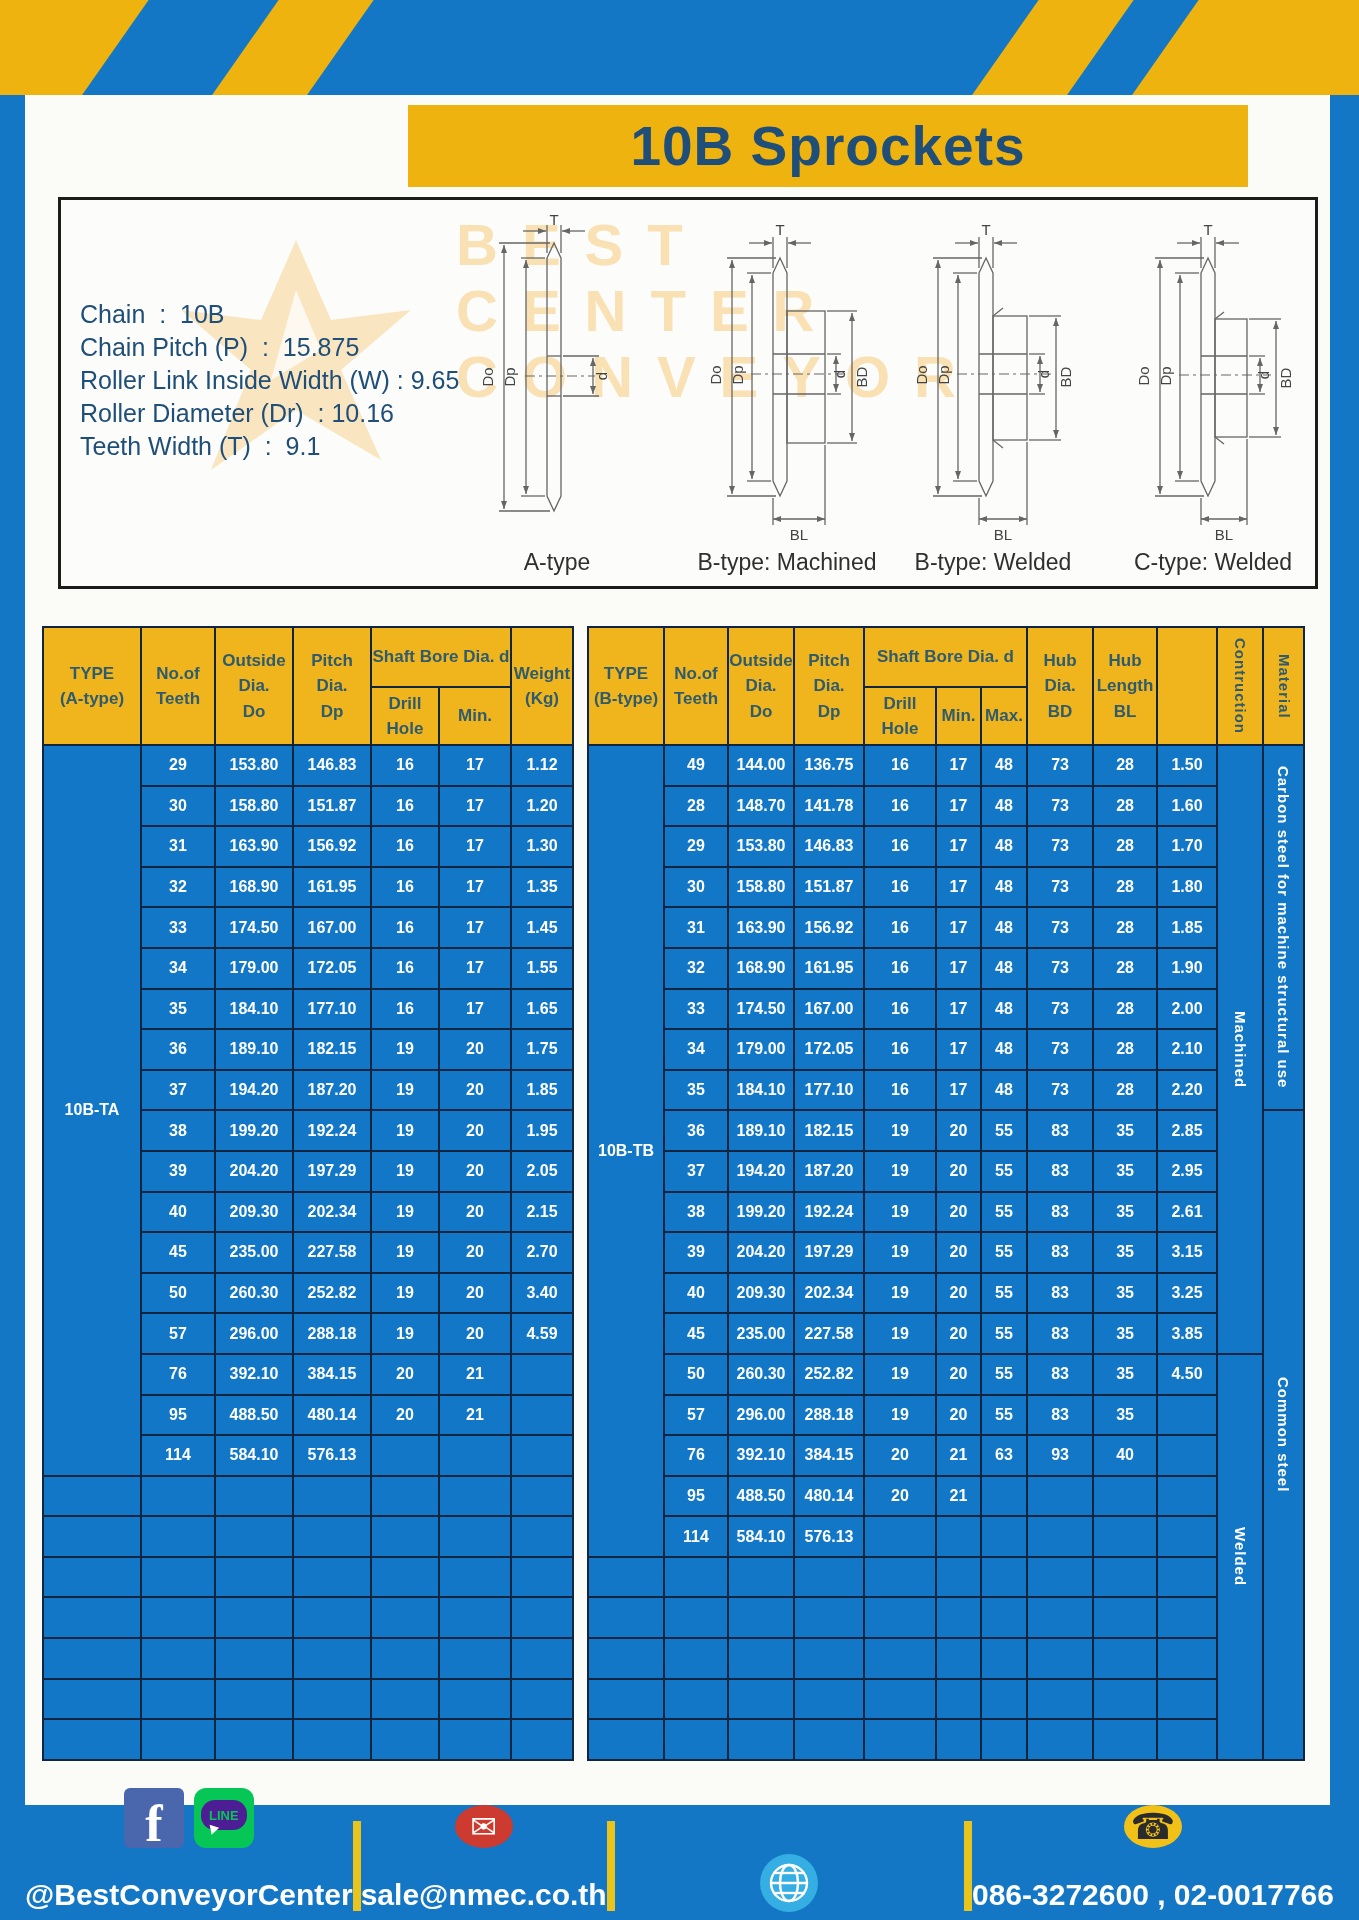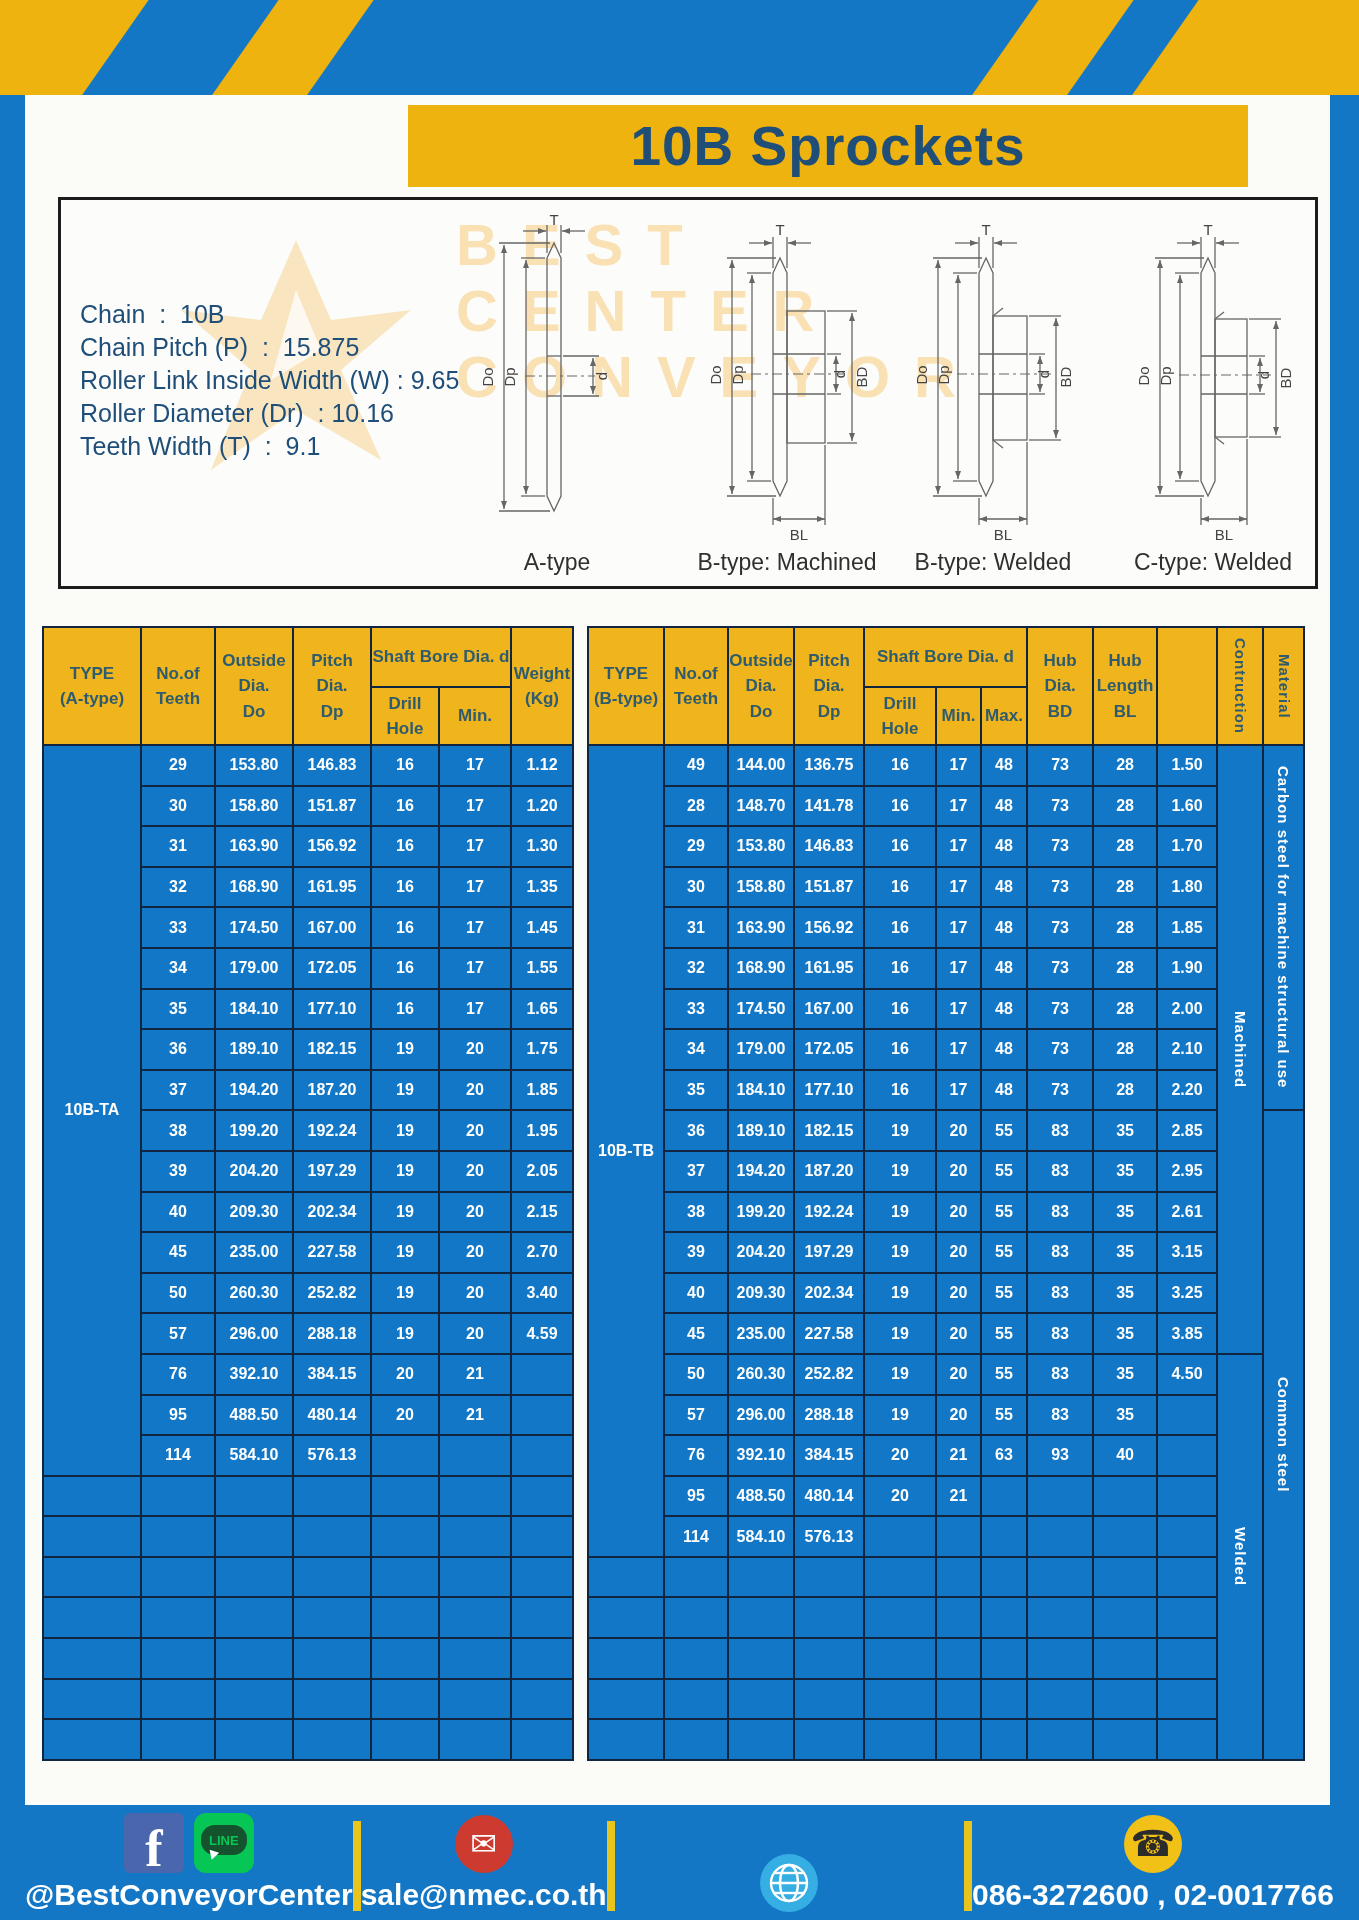--- a/index.html
+++ b/index.html
@@ -34,27 +34,27 @@
   td{background:#1177c6;color:#ffffff;font-size:16px;font-weight:bold;}
   thead tr.h1{height:60px}thead tr.h2{height:58px}
   tbody tr{height:40.6px}
   .vtext{writing-mode:vertical-rl;text-orientation:mixed;font-size:15px;letter-spacing:1px;}
   th.vtext{font-size:15px;}
   
   .footer{position:absolute;left:25px;top:1805px;width:1309px;height:115px;display:flex;align-items:stretch;}
   .fsec{display:flex;flex-direction:column;align-items:center;justify-content:flex-end;gap:5px;padding-bottom:8px;}
   .f1{flex:1.22}.f2{flex:0.92}.f3{flex:1.35}.f4{flex:1.25}
   .fdiv{width:8px;height:90px;background:#e8c41c;align-self:center;margin-top:6px;}
-  .ftext{color:#fff;font-size:30px;font-weight:bold;white-space:nowrap;}
+  .ftext{color:#fff;font-size:30px;font-weight:bold;white-space:nowrap;margin-top:25px;}
   .ficons{display:flex;gap:10px;align-items:center;}
   .icon-fb{width:60px;height:60px;background:#4a67ad;border-radius:6px;color:#fff;font-weight:bold;
            font-size:52px;display:flex;align-items:flex-end;justify-content:center;line-height:0.95;
            font-family:"Liberation Serif",serif;}
   .icon-line{width:60px;height:60px;background:#06c755;border-radius:12px;position:relative;}
-  .line-bubble{position:absolute;left:7px;top:12px;width:46px;height:30px;background:#14532d;border-radius:14px;
+  .line-bubble{position:absolute;left:7px;top:12px;width:46px;height:30px;background:#4c1d95;border-radius:14px;
                display:flex;align-items:center;justify-content:center;color:#06c755;font-size:13px;font-weight:bold;}
   .line-tail{position:absolute;left:14px;top:38px;width:0;height:0;border-left:5px solid transparent;
              border-right:5px solid transparent;border-top:9px solid #fff;transform:rotate(18deg);}
   .icon-round{width:58px;height:58px;border-radius:50%;display:flex;align-items:center;justify-content:center;}
   .icon-mail{background:#cd3a2f;color:#fff;font-size:32px;}
   .icon-phone{background:#f2c118;color:#2b2b2b;font-size:36px;}
   .icon-globe{background:#35aee3;}
 </style>
 </head>
 <body>

